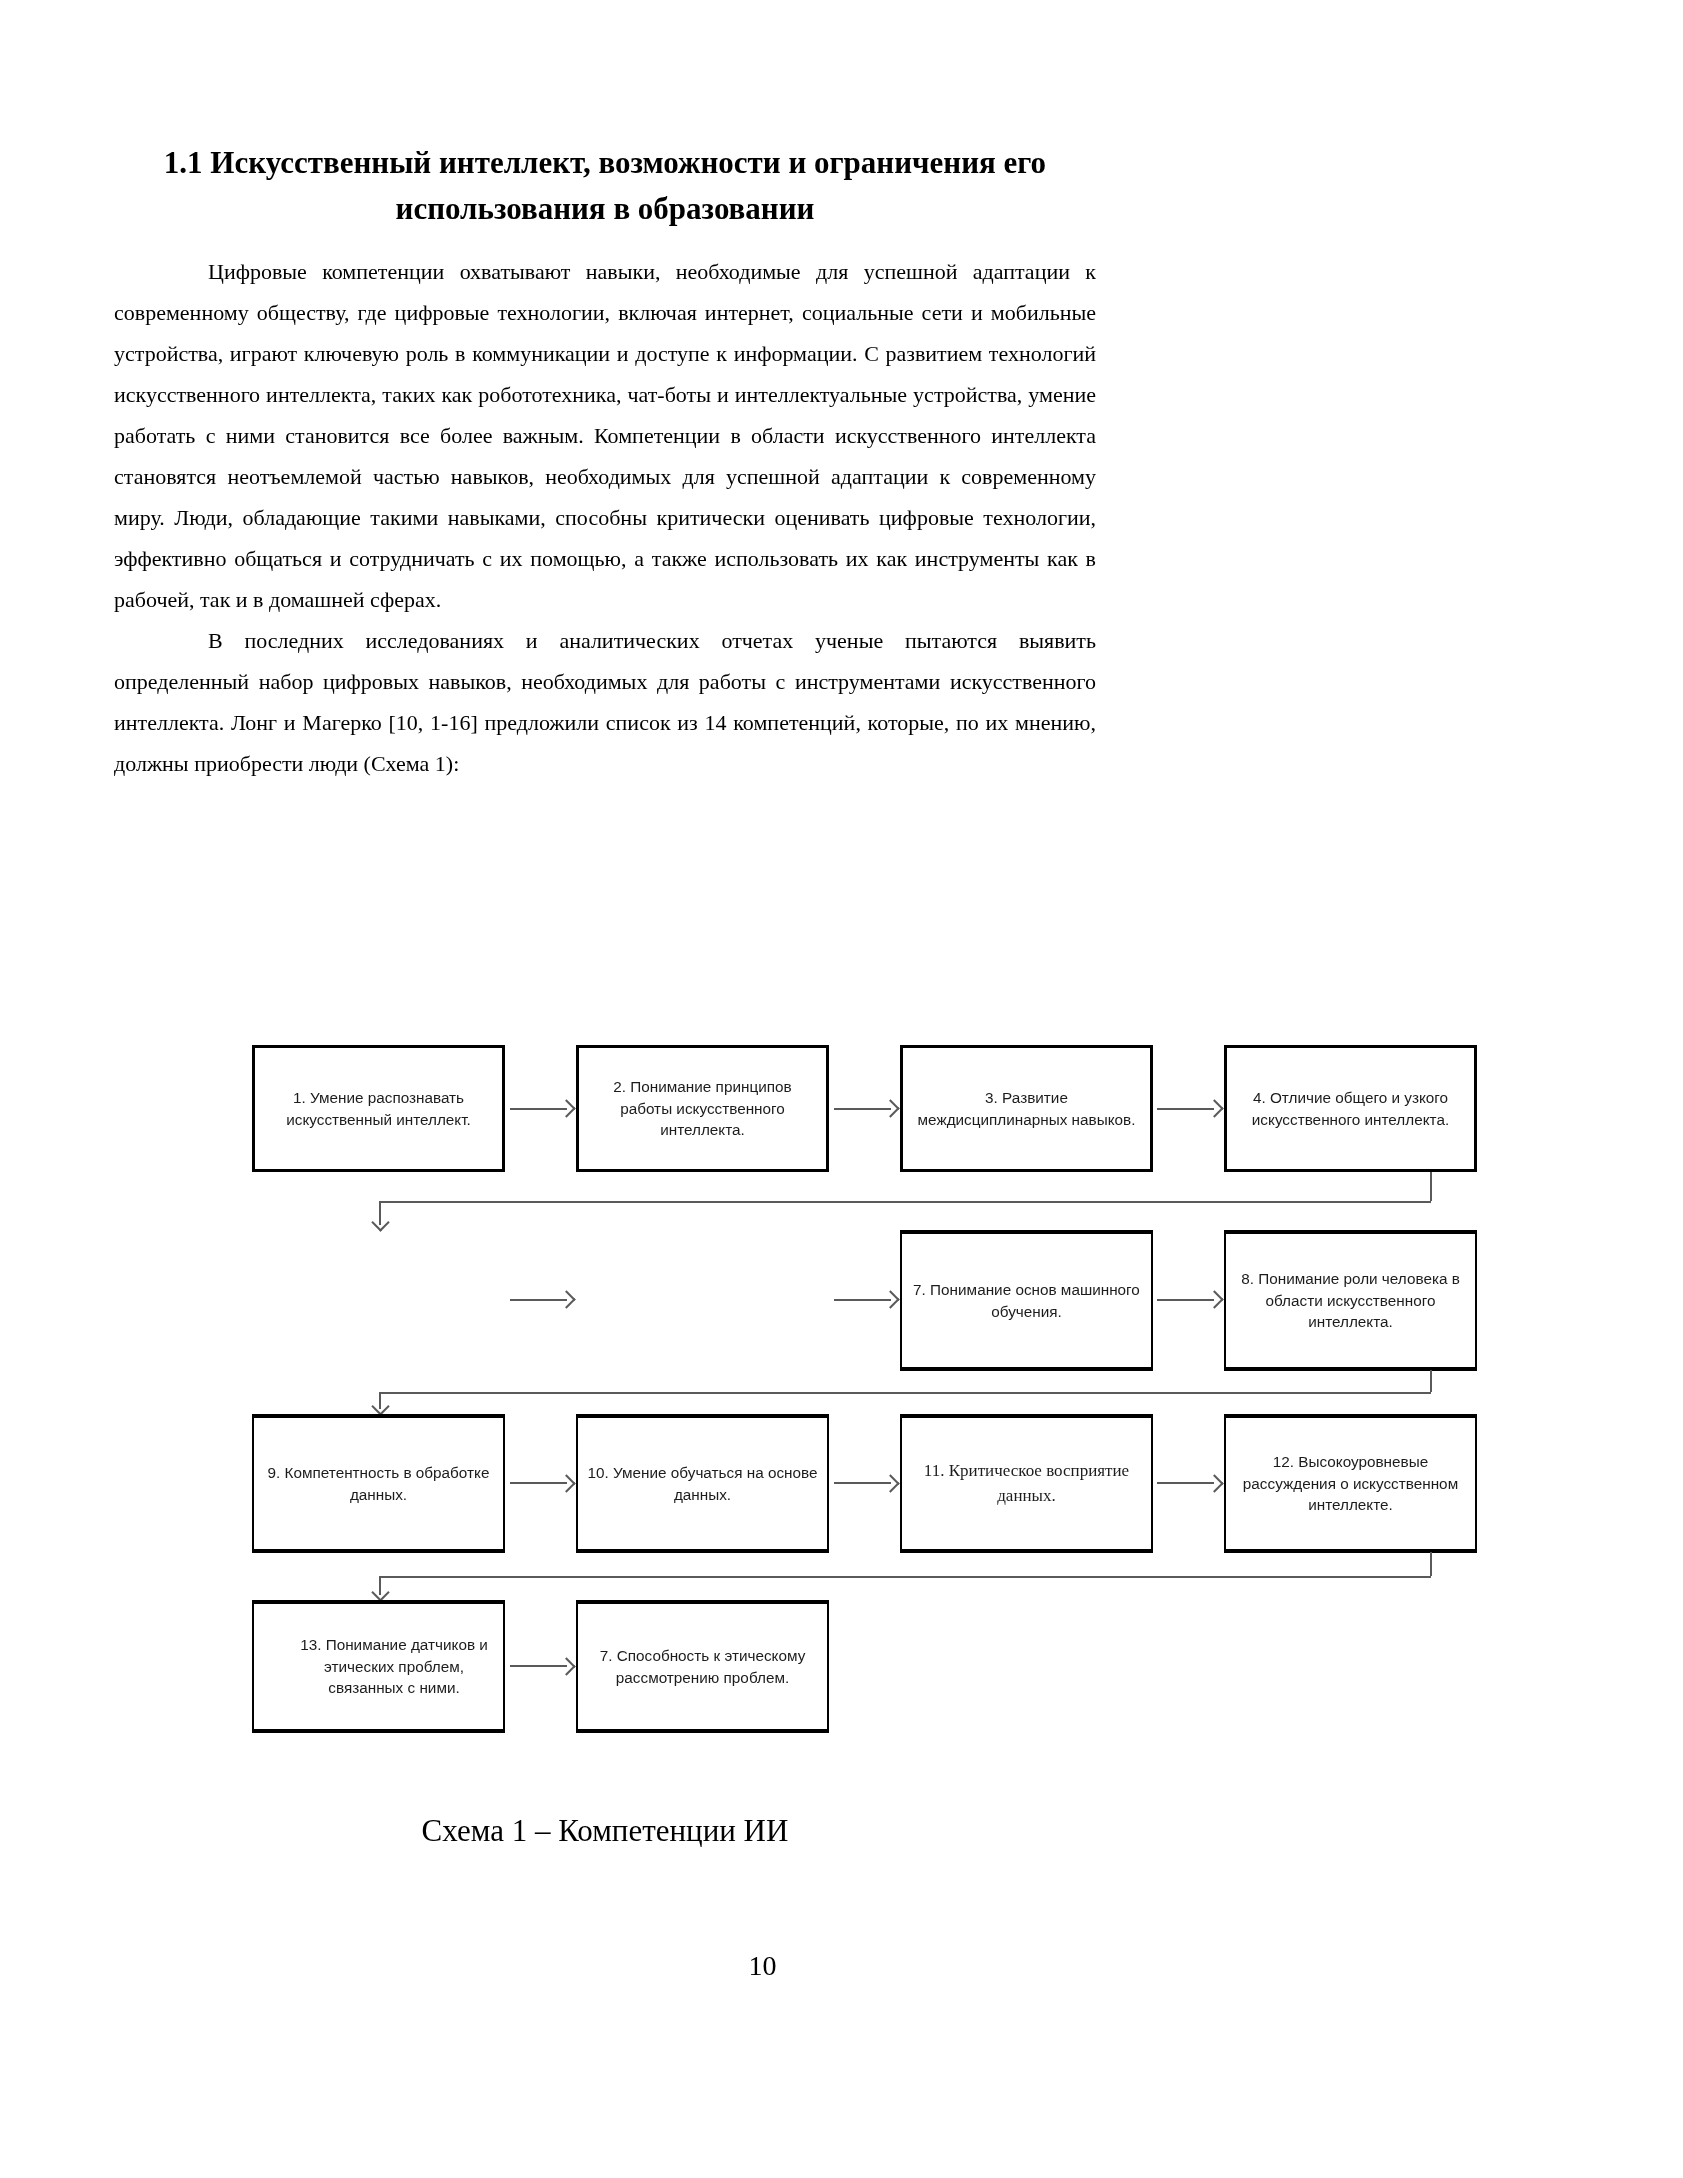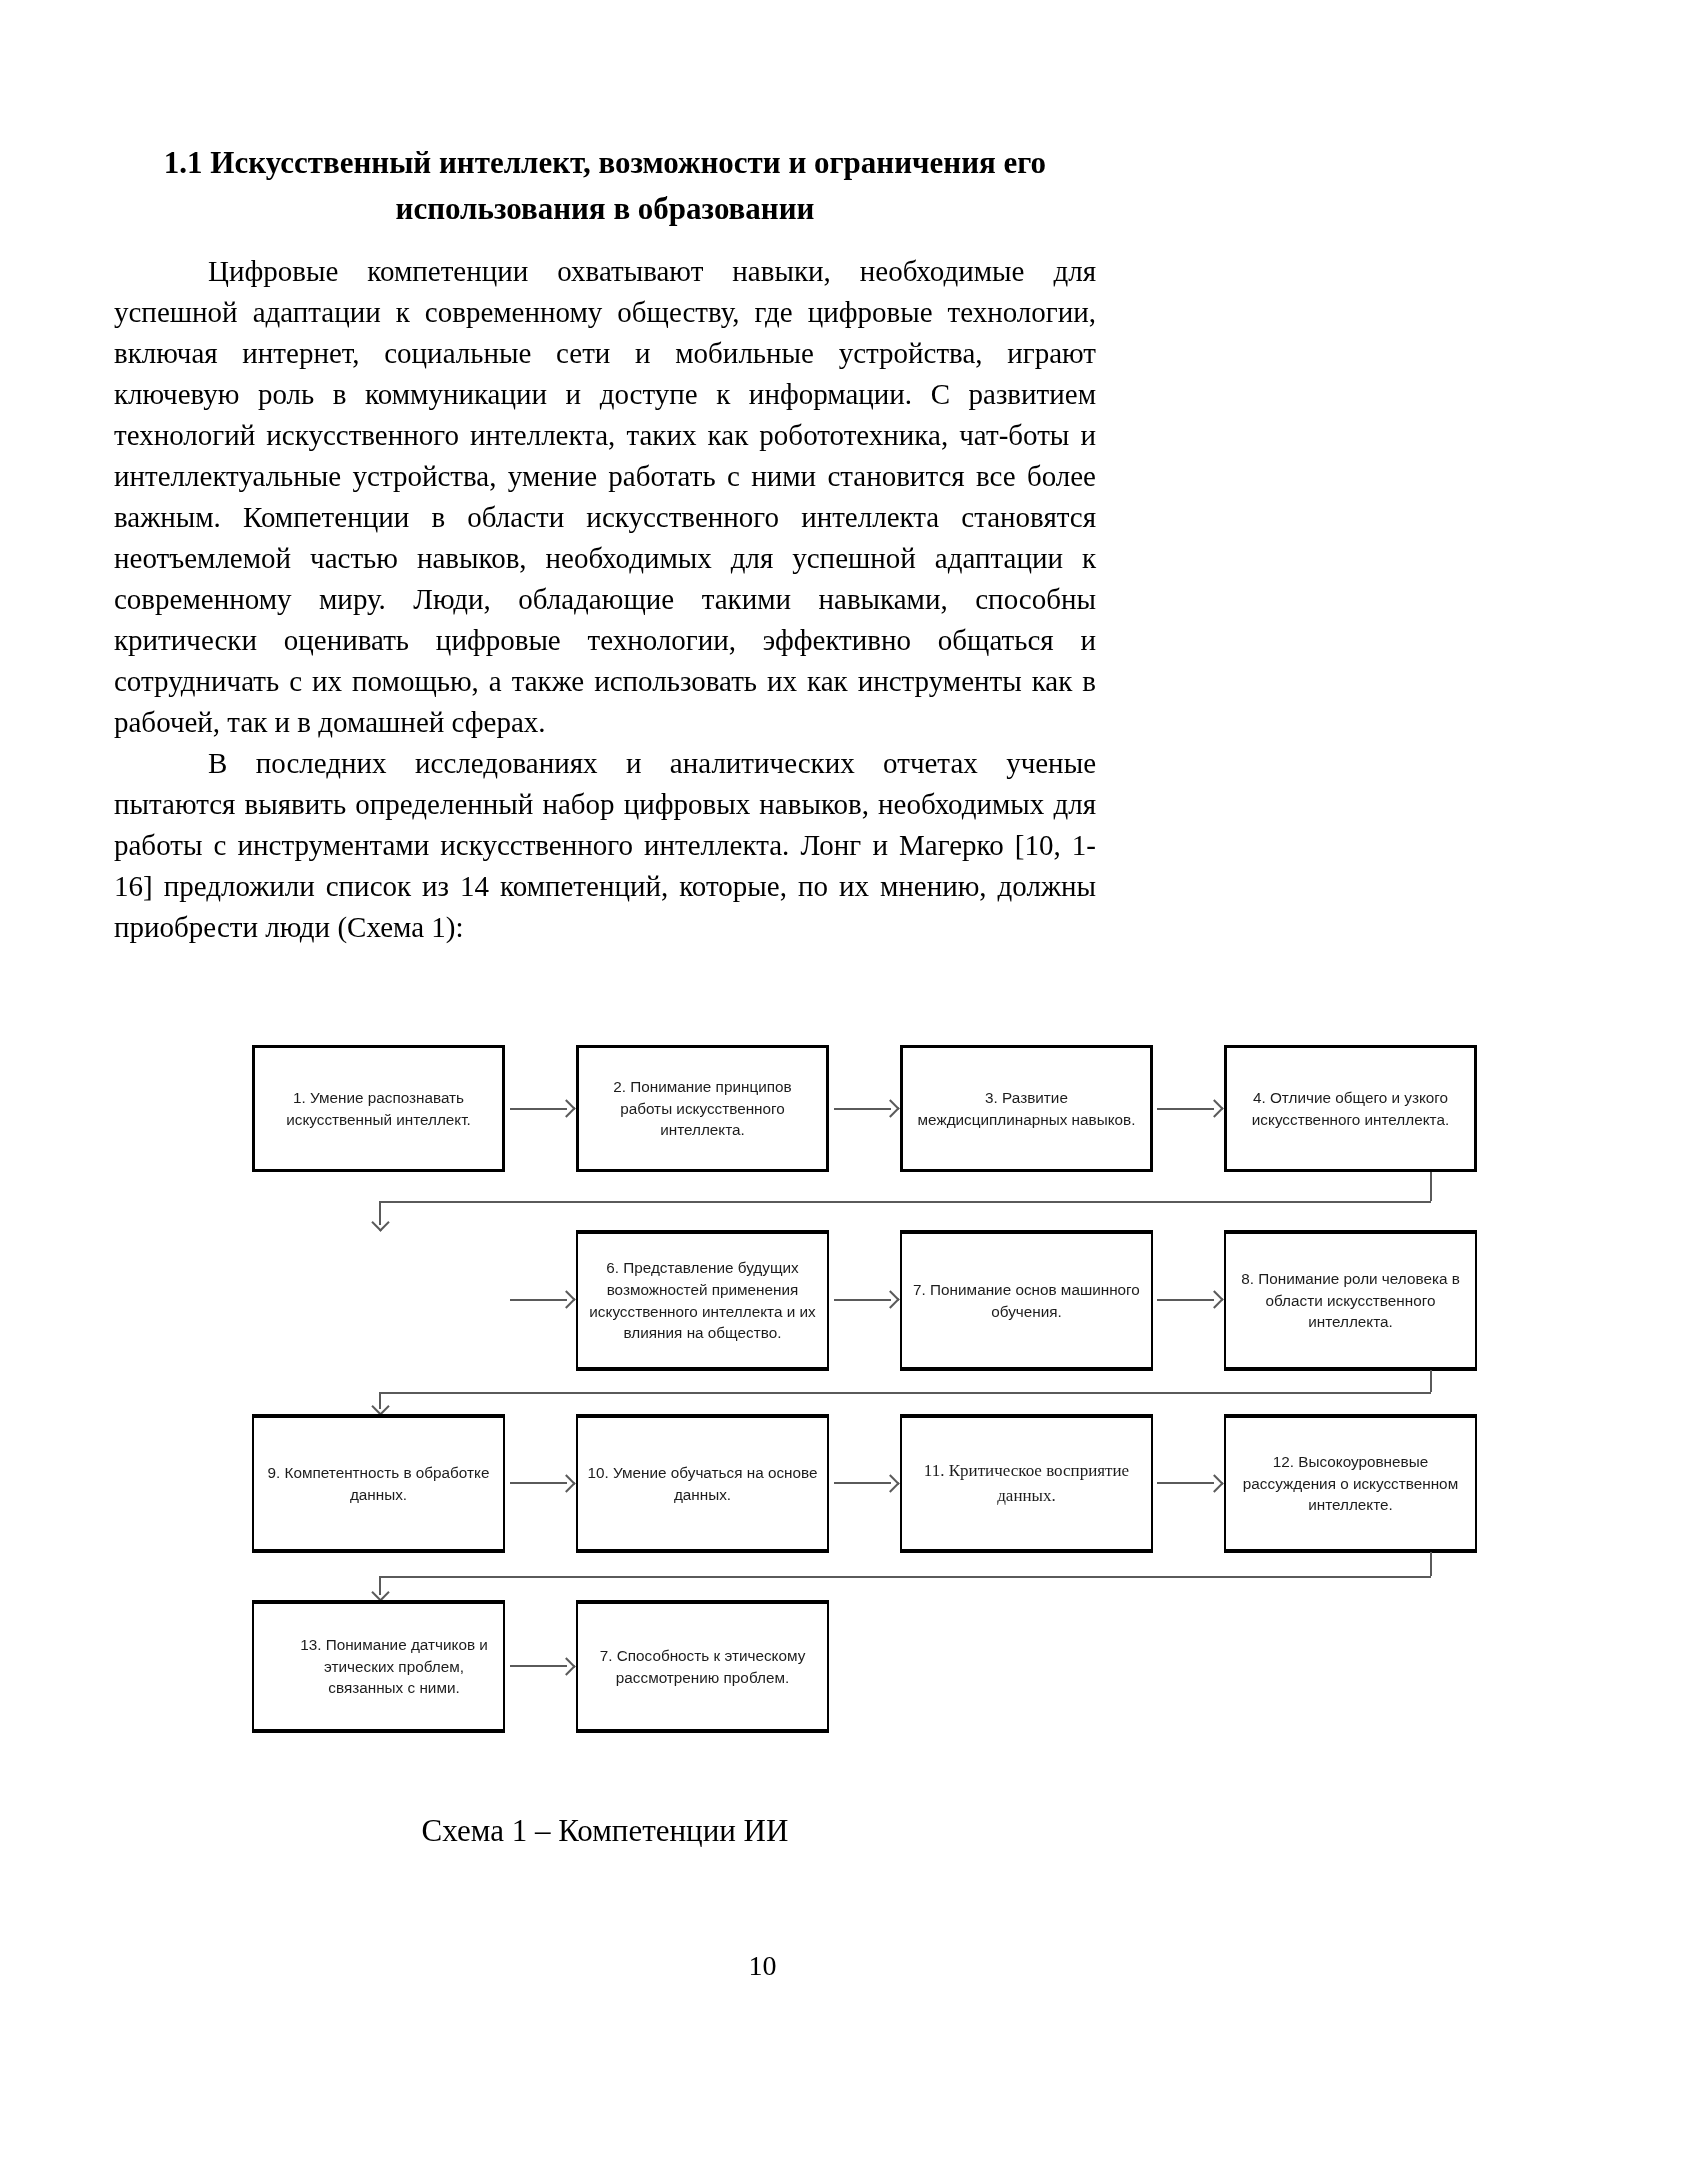--- a/index.html
+++ b/index.html
@@ -3,21 +3,21 @@
 <meta charset="utf-8">
 <style>
   html,body{margin:0;padding:0;background:#ffffff;}
   body{width:1683px;height:2178px;position:relative;font-family:"Liberation Serif",serif;color:#000;}
   .page{position:absolute;left:0;top:0;width:1683px;height:2178px;background:#fff;overflow:hidden;}
 
   .heading{position:absolute;left:114px;top:140px;width:982px;margin:0;
     font-size:31px;line-height:46px;font-weight:bold;text-align:center;}
 
   .bodytext{position:absolute;left:114px;top:251px;width:982px;
-    font-size:29px;line-height:41px;text-align:justify;}
+    font-size:22px;line-height:41px;text-align:justify;}
   .bodytext p{margin:0;text-indent:94px;}
 
   .diagram{position:absolute;left:0;top:0;width:1683px;height:2178px;pointer-events:none;}
 
   .fbox{position:absolute;box-sizing:border-box;background:#fff;
     border:3px solid #000;
     display:flex;align-items:center;justify-content:center;
     text-align:center;font-family:"Liberation Sans",sans-serif;
     font-size:15.3px;line-height:1.42;color:#1c1c1c;padding:4px 9px;}
   .fbox.heavy{border-width:4px 2px;}
@@ -61,23 +61,20 @@
       <div class="chev chev-right" style="left: 1208px; top: 1102px; border-color: rgb(90, 90, 90);"></div>
       <div class="fbox" style="left: 1224px; top: 1045px; width: 253px; height: 127px; border-color: rgb(0, 0, 0);">
         <span>4. Отличие общего и узкого искусственного интеллекта.</span>
       </div>
       <div class="cline" style="left: 1430px; top: 1172px; width: 2px; height: 29px; background: rgb(90, 90, 90);"></div>
       <div class="cline" style="left: 379px; top: 1201px; width: 1052px; height: 2px; background: rgb(90, 90, 90);"></div>
       <div class="cline" style="left: 379px; top: 1201px; width: 2px; height: 24px; background: rgb(90, 90, 90);"></div>
       <div class="chev chev-down" style="left: 374px; top: 1216px; border-color: rgb(90, 90, 90);"></div>
       <div class="cline" style="left: 510px; top: 1299px; width: 57px; height: 2px; background: rgb(90, 90, 90);"></div>
       <div class="chev chev-right" style="left: 560px; top: 1293px; border-color: rgb(90, 90, 90);"></div>
-      <div class="fbox heavy" style="left: 576px; top: 1230px; width: 253px; height: 141px; border-color: rgb(0, 0, 0);">
-        <span>6. Представление будущих возможностей применения искусственного интеллекта и их влияния на общество.</span>
-      </div>
       <div class="cline" style="left: 834px; top: 1299px; width: 57px; height: 2px; background: rgb(90, 90, 90);"></div>
       <div class="chev chev-right" style="left: 884px; top: 1293px; border-color: rgb(90, 90, 90);"></div>
       <div class="fbox heavy" style="left: 900px; top: 1230px; width: 253px; height: 141px; border-color: rgb(0, 0, 0);">
         <span>7. Понимание основ машинного обучения.</span>
       </div>
       <div class="cline" style="left: 1157px; top: 1299px; width: 57px; height: 2px; background: rgb(90, 90, 90);"></div>
       <div class="chev chev-right" style="left: 1208px; top: 1293px; border-color: rgb(90, 90, 90);"></div>
       <div class="fbox heavy" style="left: 1224px; top: 1230px; width: 253px; height: 141px; border-color: rgb(0, 0, 0); align-items: center;">
         <span>8. Понимание роли человека в области искусственного интеллекта.</span>
       </div>

